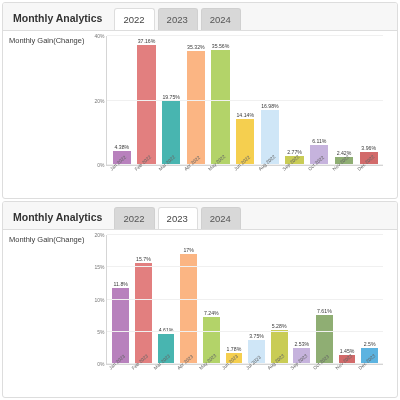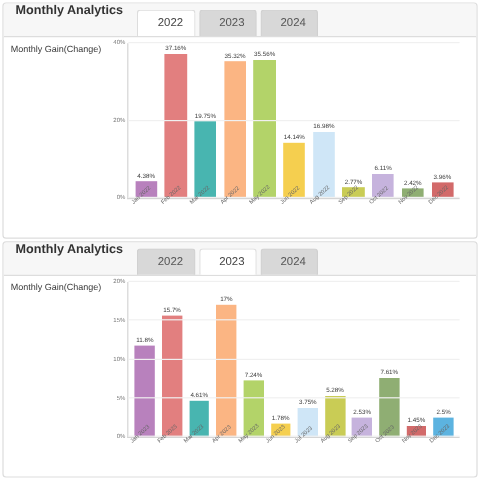--- a/index.html
+++ b/index.html
@@ -20,36 +20,37 @@
     flex-direction: column;
     overflow: hidden;
   }
 
   
   .panel-header {
     height: 28px;
     background: #f7f7f7;
     border-bottom: 1px solid #dddddd;
     display: flex;
+    align-items: flex-end;
     padding-left: 10px;
     flex: 0 0 auto;
   }
   .panel-title {
     font-size: 10.5px;
     font-weight: bold;
     color: #333333;
     padding-bottom: 6px;
     margin-right: 12px;
     white-space: nowrap;
   }
   .tabs { display: flex; align-items: flex-end; gap: 3px; }
   .tab {
     font-size: 9.5px;
     color: #555555;
-    padding: 4px 9px 4px 16px;
+    padding: 4px 9px 4px 8px;
     background: #d8d8d8;
     border: 1px solid #d0d0d0;
     border-bottom: none;
     border-radius: 3px 3px 0 0;
     cursor: pointer;
     white-space: nowrap;
     line-height: 13px;
   }
   .tab.active {
     background: #ffffff;

